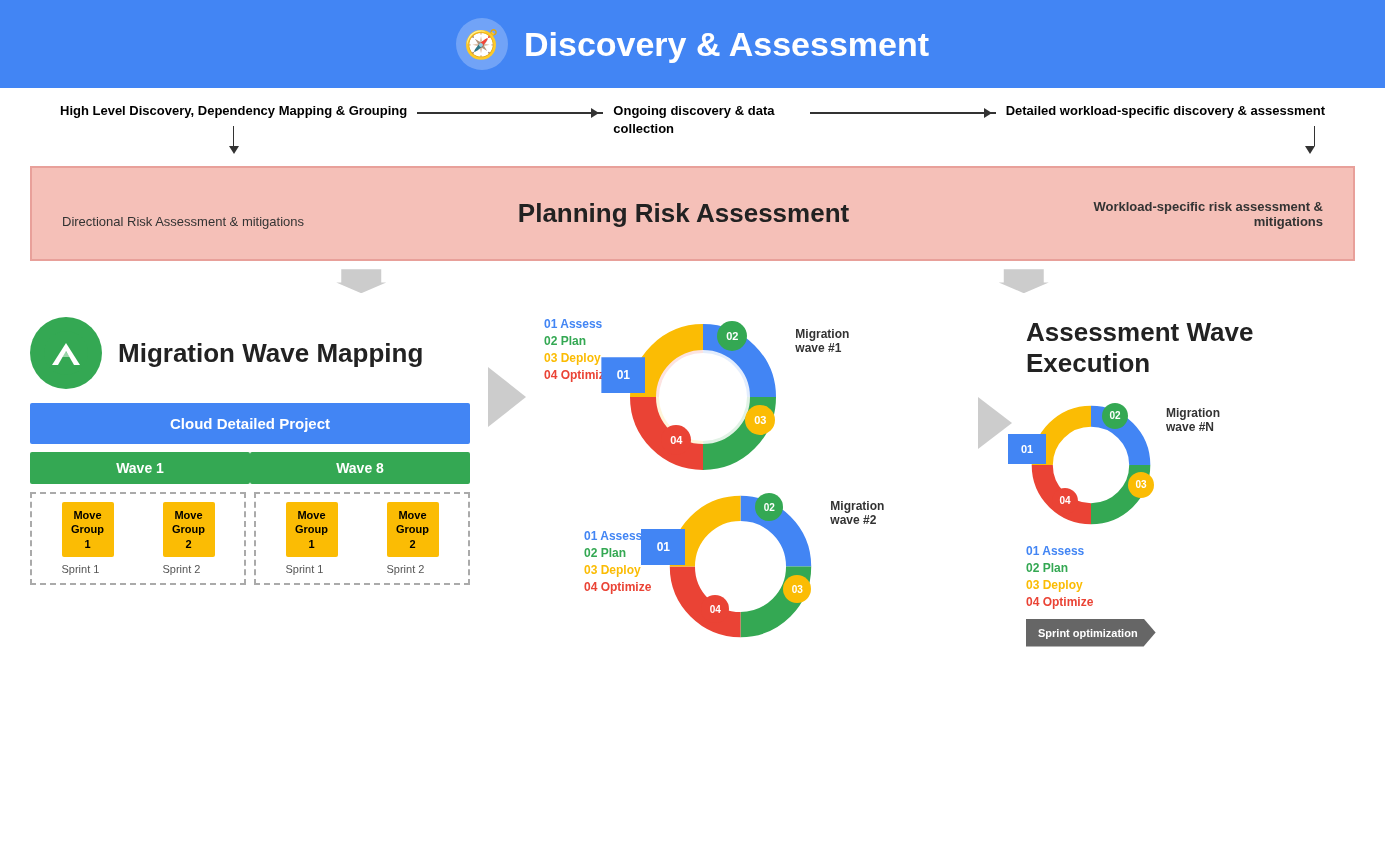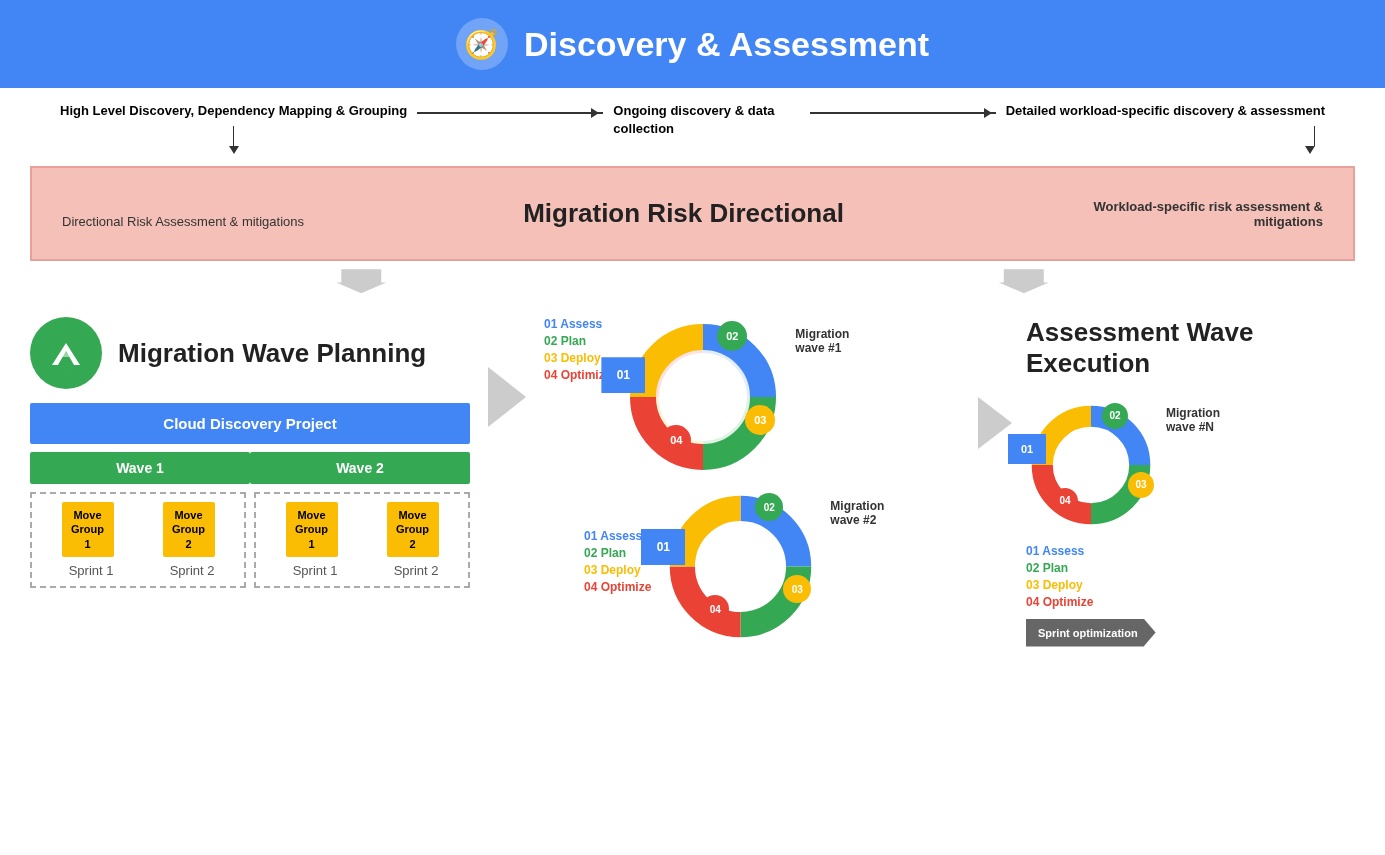--- a/index.html
+++ b/index.html
@@ -147,23 +147,23 @@
       min-width: 52px;
       border-radius: 2px;
       line-height: 1.3;
     }
     .sprint-labels {
       display: flex;
       gap: 6px;
       justify-content: space-around;
     }
     .sprint-label {
-      font-size: 13px;
+      font-size: 11px;
       color: #555;
-      text-align: right;
+      text-align: left;
       min-width: 52px;
     }
 
     
     .waves-execution {
       display: flex;
       flex-direction: column;
       gap: 0px;
       flex: 1;
       min-width: 420px;
@@ -283,21 +283,21 @@
     <div>Detailed workload-specific discovery &amp; assessment</div>
     <div class="v-arrow" style="margin-top:6px; align-items:flex-end; padding-right:10px;">
       <div class="v-arrow-line"></div>
       <div class="v-arrow-head"></div>
     </div>
   </div>
 </div>
 
 <div class="risk-bar">
   <div class="risk-side">Directional Risk Assessment &amp; mitigations</div>
-  <div class="risk-title">Migration Risk Directional</div>
+  <div class="risk-title">Planning Risk Assessment</div>
   <div class="risk-side" style="text-align:right;font-weight:bold;">Workload-specific risk assessment &amp; mitigations</div>
 </div>
 
 <div class="big-arrows-row">
   <div style="display:flex;flex-direction:column;align-items:center;">
     <div style="width:50px;height:24px;background:#ccc;clip-path:polygon(10% 0%,90% 0%,90% 55%,100% 55%,50% 100%,0% 55%,10% 55%);"></div>
   </div>
   <div style="display:flex;flex-direction:column;align-items:center;">
     <div style="width:50px;height:24px;background:#ccc;clip-path:polygon(10% 0%,90% 0%,90% 55%,100% 55%,50% 100%,0% 55%,10% 55%);"></div>
   </div>
@@ -308,28 +308,28 @@
   <div class="planning-section">
     <div class="planning-header">
       <div class="planning-icon">
         <svg class="mountain-svg" viewBox="0 0 44 44" fill="none" xmlns="http://www.w3.org/2000/svg">
           <circle cx="22" cy="22" r="22" fill="#34A853"></circle>
           <polygon points="8,34 22,12 36,34" fill="white"></polygon>
           <polygon points="14,34 22,20 30,34" fill="#34A853"></polygon>
           <polygon points="14,26 20,18 26,26" fill="white" opacity="0.5"></polygon>
         </svg>
       </div>
-      <div class="planning-title">Migration Wave Planning</div>
-    </div>
-
-    <div class="project-bar">Cloud Discovery Project</div>
+      <div class="planning-title">Migration Wave Mapping</div>
+    </div>
+
+    <div class="project-bar">Cloud Detailed Project</div>
 
     <div class="waves-row">
       <div class="wave-box">Wave 1</div>
-      <div class="wave-box">Wave 2</div>
+      <div class="wave-box">Wave 8</div>
     </div>
 
     <div class="move-groups-row">
 
       <div class="move-group-section">
         <div class="move-group-items">
           <div class="move-group-card">Move<br>Group<br>1</div>
           <div class="move-group-card">Move<br>Group<br>2</div>
         </div>
         <div class="sprint-labels">

